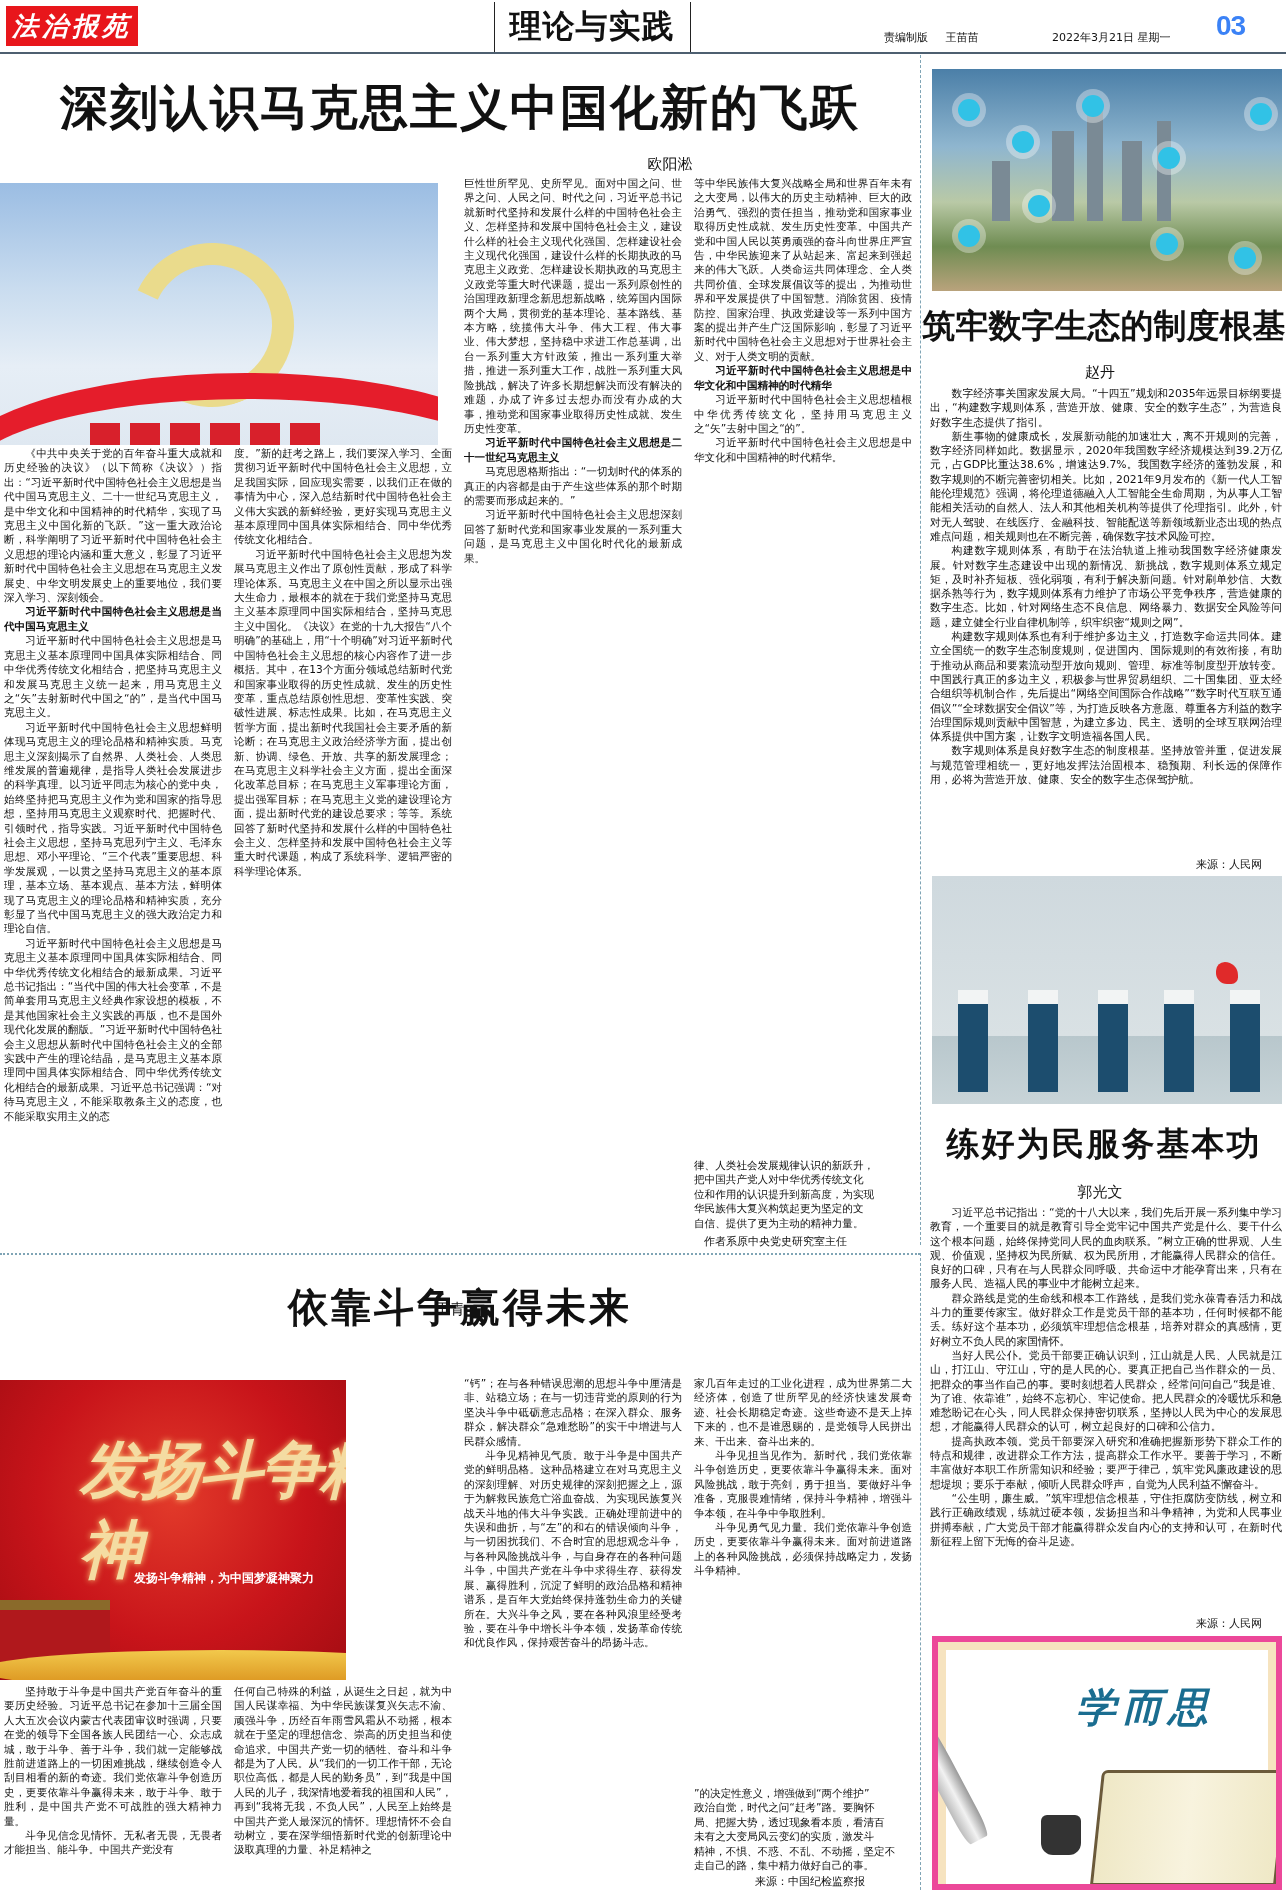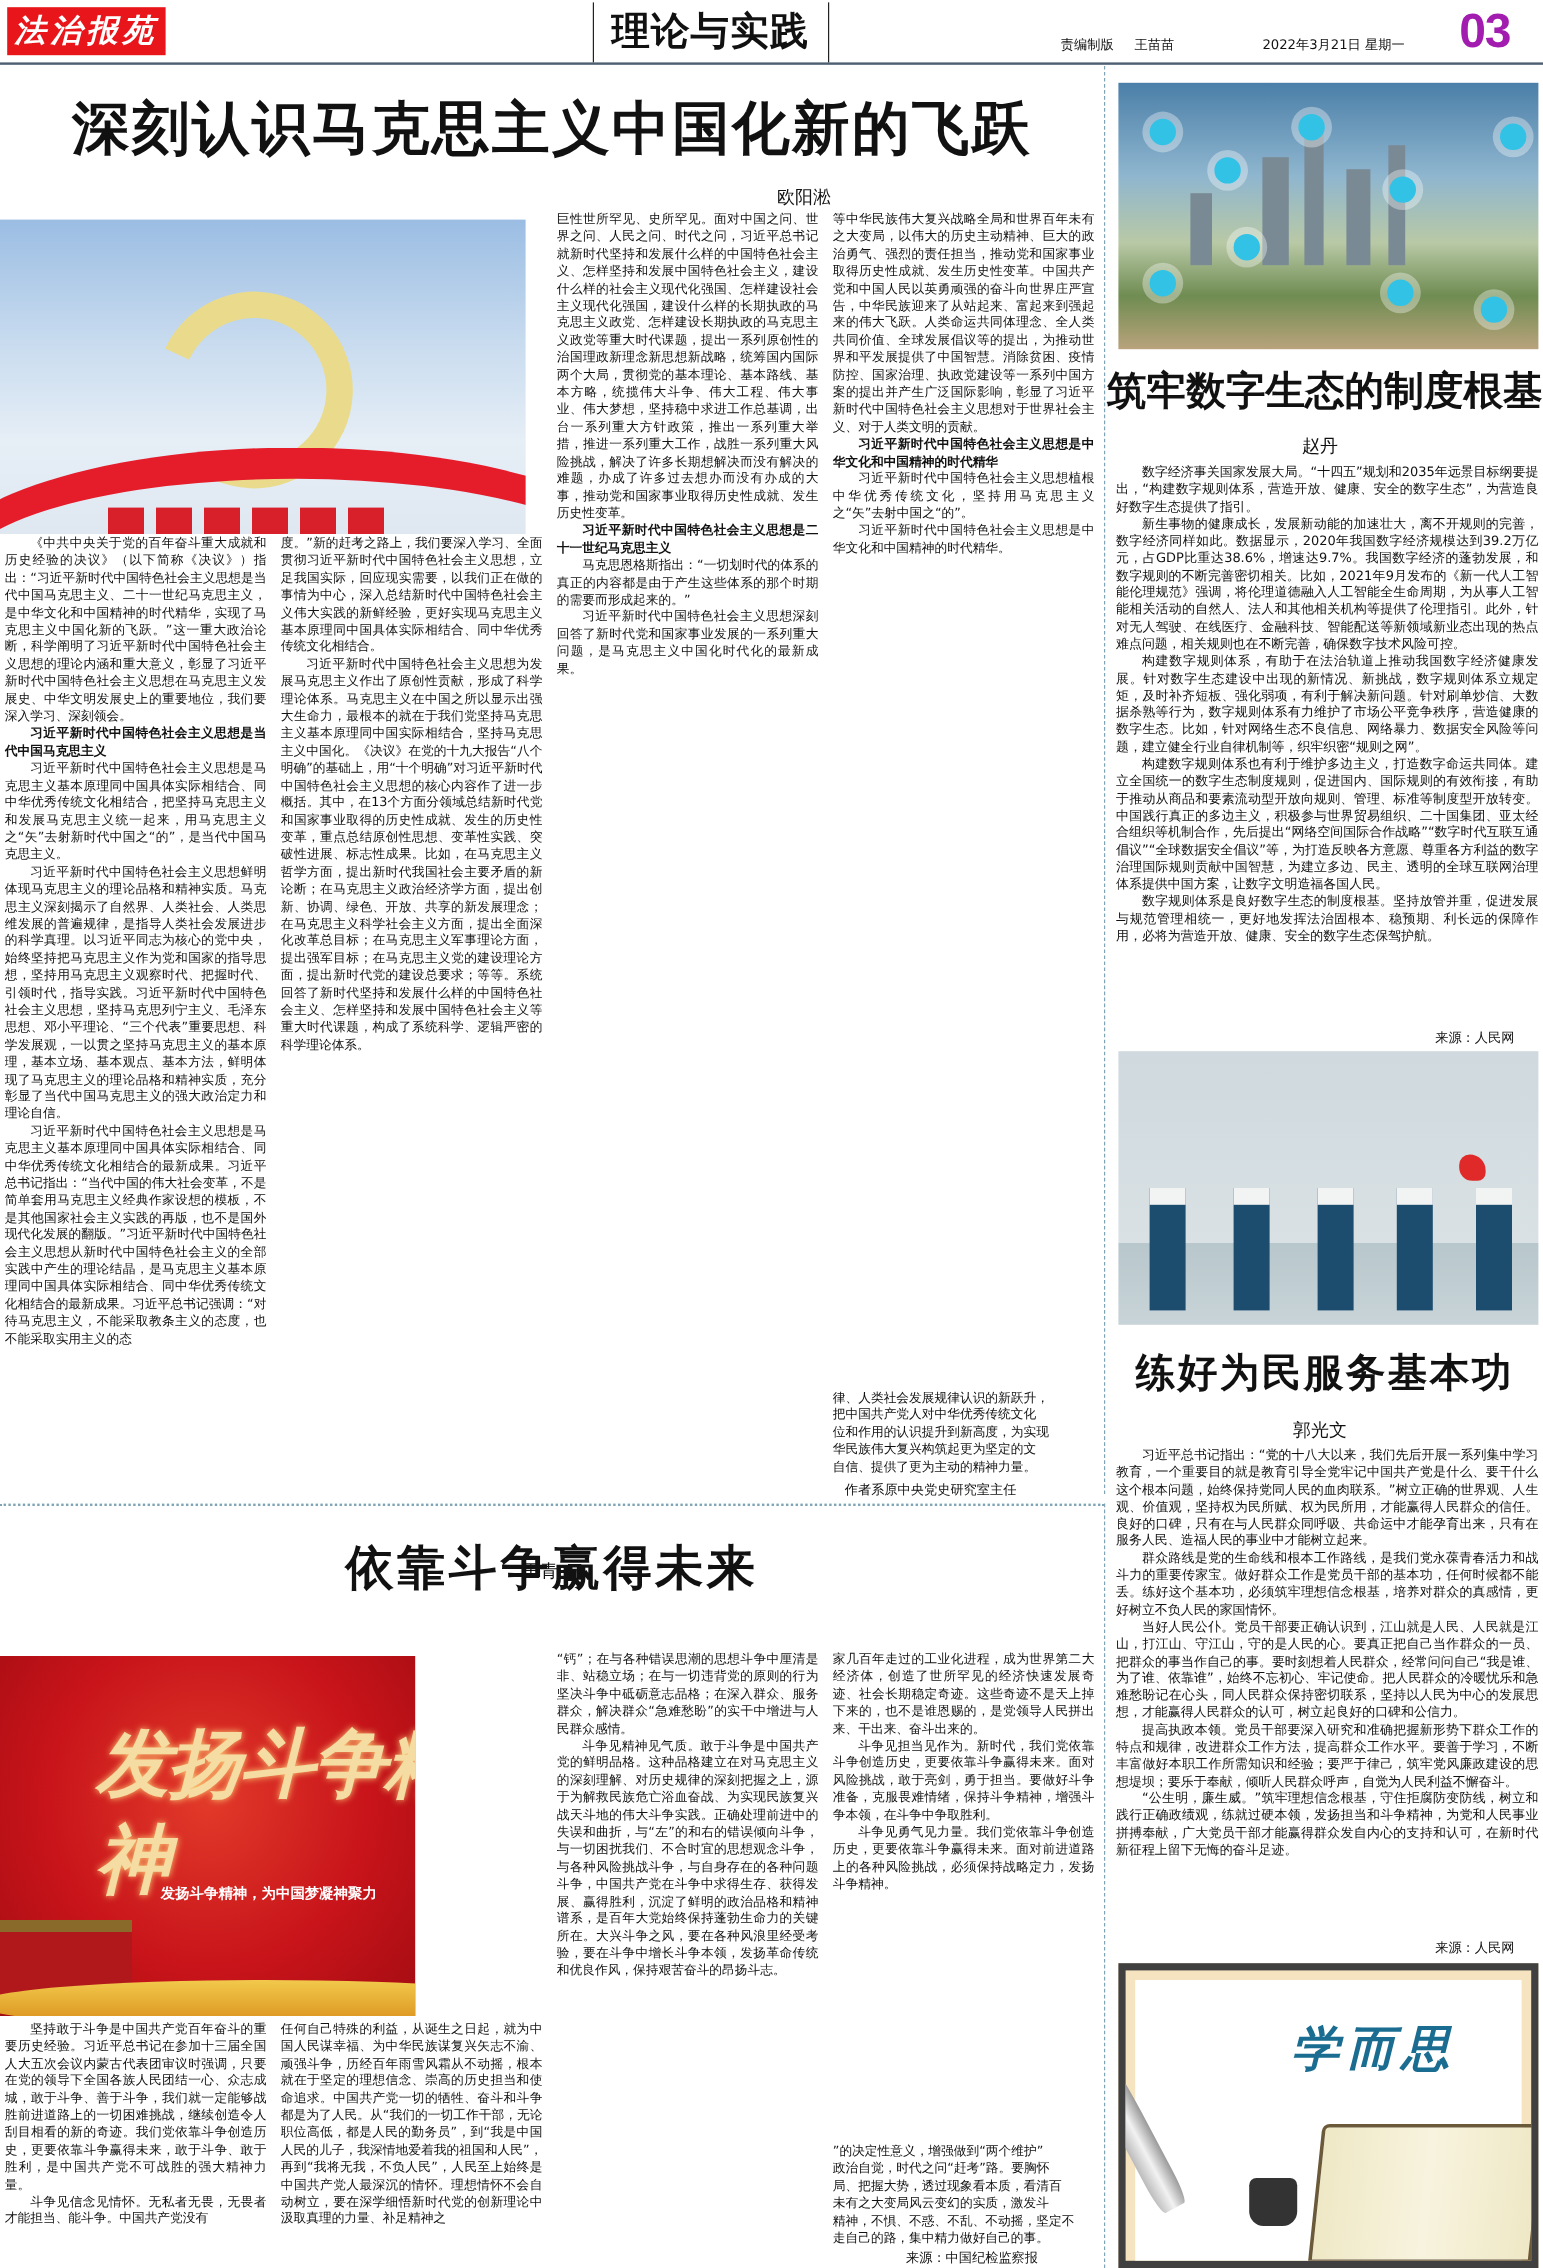--- a/index.html
+++ b/index.html
@@ -3,21 +3,21 @@
 <meta charset="utf-8">
 <style>
   html,body{margin:0;padding:0;background:#fff;}
   body{width:1286px;height:1890px;position:relative;overflow:hidden;font-family:"DejaVu Sans","Liberation Sans",sans-serif;color:#111;}
   .mast{position:absolute;left:0;top:0;width:1286px;height:52px;border-bottom:2px solid #4d5f70;}
   .logo{position:absolute;left:6px;top:6px;width:132px;height:40px;background:#e8161b;color:#fff;font-family:"DejaVu Serif",serif;font-style:italic;font-size:26px;font-weight:bold;line-height:40px;text-align:center;letter-spacing:4px;}
   .vline{position:absolute;top:2px;width:1px;height:50px;background:#222;}
   .section{position:absolute;left:494px;top:6px;width:196px;text-align:center;font-size:32px;font-weight:bold;line-height:40px;letter-spacing:1px;}
   .editor{position:absolute;left:884px;top:30px;font-size:11px;}
   .date{position:absolute;left:1052px;top:30px;font-size:11px;}
-  .pageno{position:absolute;left:1216px;top:4px;font-size:40px;font-weight:bold;color:#a21caf;font-family:"Liberation Sans",sans-serif;line-height:44px;letter-spacing:-1px;}
+  .pageno{position:absolute;left:1216px;top:4px;font-size:28px;font-weight:bold;color:#3b82f6;font-family:"Liberation Sans",sans-serif;line-height:44px;letter-spacing:-1px;}
   .sep-v{position:absolute;left:920px;top:55px;width:0;height:1190px;border-left:1px dashed #7fa4b5;}
   .sep-h{position:absolute;left:0;top:1253px;width:920px;height:0;border-top:2px dotted #7fa4b5;}
   .sep-v2{position:absolute;left:920px;top:1253px;width:0;height:637px;border-left:1px dashed #7fa4b5;}
   .headline{position:absolute;font-weight:bold;text-align:center;white-space:nowrap;}
   .byline{position:absolute;font-size:15px;text-align:center;}
   .col{position:absolute;font-size:10.6px;line-height:14.4px;text-align:justify;overflow:hidden;}
   .col p{margin:0;text-indent:2em;}
   .src{position:absolute;font-size:11px;}
   .img{position:absolute;overflow:hidden;}
   
@@ -34,21 +34,21 @@
   .img-books .book{position:absolute;top:114px;width:30px;height:88px;background:#1c4d6e;border-top:14px solid #f2f4f4;}
   .img-books .runner{position:absolute;left:284px;top:86px;width:22px;height:22px;background:#e02a2a;border-radius:40% 60% 30% 50%;}
   
   .img-struggle{left:0;top:1380px;width:346px;height:300px;background:radial-gradient(ellipse at 50% 40%,#e23a2a 0%,#c8141a 55%,#a20c12 100%);}
   .img-struggle .callig{position:absolute;left:80px;top:50px;width:300px;font-family:"DejaVu Serif",serif;font-style:italic;font-weight:bold;font-size:62px;color:#f4dca2;line-height:80px;letter-spacing:-2px;text-shadow:0 0 6px #ffd27a;}
   .img-struggle .slogan{position:absolute;left:134px;top:190px;font-size:12px;color:#fff;font-weight:bold;}
   .img-struggle .band{position:absolute;left:-20px;top:270px;width:480px;height:40px;border-radius:50%;background:linear-gradient(180deg,#f2c94c,#d88c18);}
   .img-struggle .lion{position:absolute;left:372px;top:150px;width:66px;height:120px;background:radial-gradient(circle at 50% 35%,#f5c542,#b77b12);border-radius:40% 40% 10% 10%;}
   .img-struggle .gate{position:absolute;left:0;top:220px;width:110px;height:60px;background:#b0181c;border-top:10px solid #8a6a2a;}
   
-  .img-learn{left:932px;top:1636px;width:350px;height:254px;background:#f6e3bf;border:6px solid #404040;box-sizing:border-box;}
+  .img-learn{left:932px;top:1636px;width:350px;height:254px;background:#f6e3bf;border:6px solid #ec4899;box-sizing:border-box;}
   .img-learn .inner{position:absolute;left:8px;top:8px;right:8px;bottom:0;background:#fff;}
   .img-learn .title{position:absolute;left:130px;top:30px;font-family:"DejaVu Serif",serif;font-style:italic;font-weight:bold;font-size:40px;color:#1a6d90;letter-spacing:6px;}
   .img-learn .book{position:absolute;left:150px;top:120px;width:180px;height:110px;background:linear-gradient(90deg,#efe8c6,#f8f3de 50%,#efe8c6);border:3px solid #6b5a3a;border-radius:6px 6px 2px 2px;transform:skewX(-6deg);}
   .img-learn .ink{position:absolute;left:95px;top:165px;width:40px;height:40px;background:#333;border-radius:6px 6px 12px 12px;}
   .img-learn .quill{position:absolute;left:20px;top:20px;width:26px;height:170px;background:linear-gradient(90deg,#bbb,#f2f2f2,#999);border-radius:60% 60% 20% 20%;transform:rotate(-28deg);transform-origin:bottom;}
 </style>
 </head>
 <body>
 
 <div class="mast">

